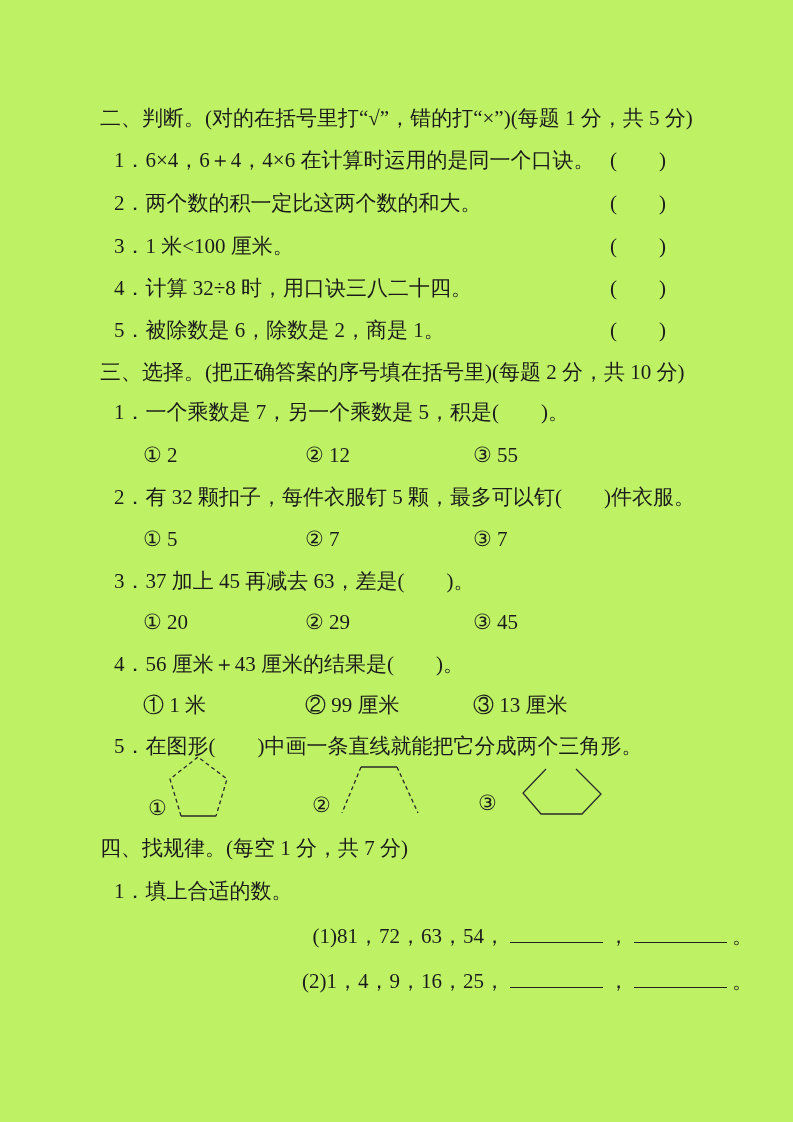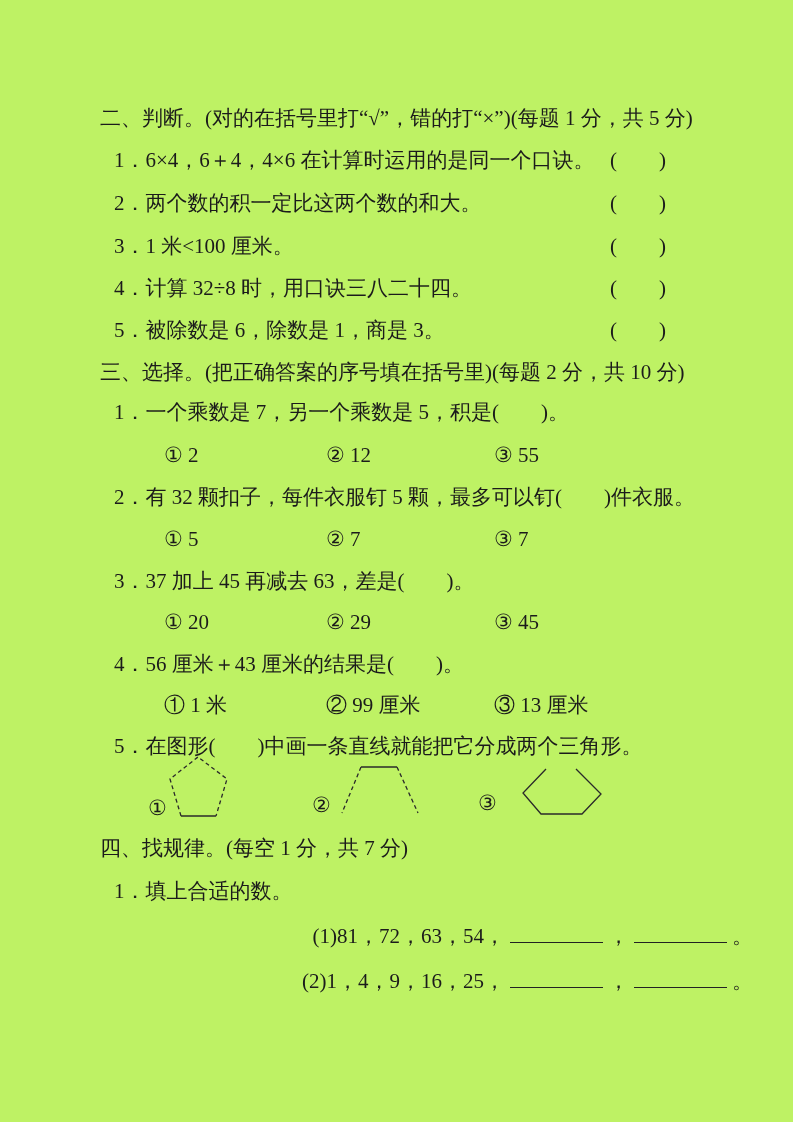--- a/index.html
+++ b/index.html
@@ -16,21 +16,21 @@
   .row{
     position:absolute;
     left:114px;right:40px;
     height:30px;line-height:30px;
     font-size:21px;
     white-space:nowrap;
   }
   .row.heading{left:100px;}
   .bracket{position:absolute;left:496px;top:0;}
   .optrow{left:143px;}
-  .opt{position:absolute;top:0;margin-left:21px;}
+  .opt{position:absolute;top:0;}
   .opt.o1{left:0;}
   .opt.o2{left:162px;}
   .opt.o3{left:330px;}
   .shapesrow{position:absolute;left:100px;top:752px;height:86px;right:40px;}
   .shapelabel{position:absolute;font-size:21px;line-height:22px;}
   .shapelabel.s1{left:48px;top:45px;}
   .shapelabel.s2{left:212px;top:42px;}
   .shapelabel.s3{left:378px;top:40px;}
   .shapesvg{position:absolute;}
   .shapesvg.v1{left:68px;top:2px;}
@@ -64,21 +64,21 @@
   </div>
   <div class="row" style="top:231px">
     <span>3．1 米&lt;100 厘米。</span>
     <span class="bracket">(　　)</span>
   </div>
   <div class="row" style="top:273px">
     <span>4．计算 32÷8 时，用口诀三八二十四。</span>
     <span class="bracket">(　　)</span>
   </div>
   <div class="row" style="top:315px">
-    <span>5．被除数是 6，除数是 1，商是 3。</span>
+    <span>5．被除数是 6，除数是 2，商是 1。</span>
     <span class="bracket">(　　)</span>
   </div>
 
   <div class="row heading" style="top:357px">三、选择。(把正确答案的序号填在括号里)(每题 2 分，共 10 分)</div>
 
   <div class="row" style="top:397px">1．一个乘数是 7，另一个乘数是 5，积是(　　)。</div>
   <div class="row optrow" style="top:440px">
     <span class="opt o1">① 2</span>
     <span class="opt o2">② 12</span>
     <span class="opt o3">③ 55</span>

